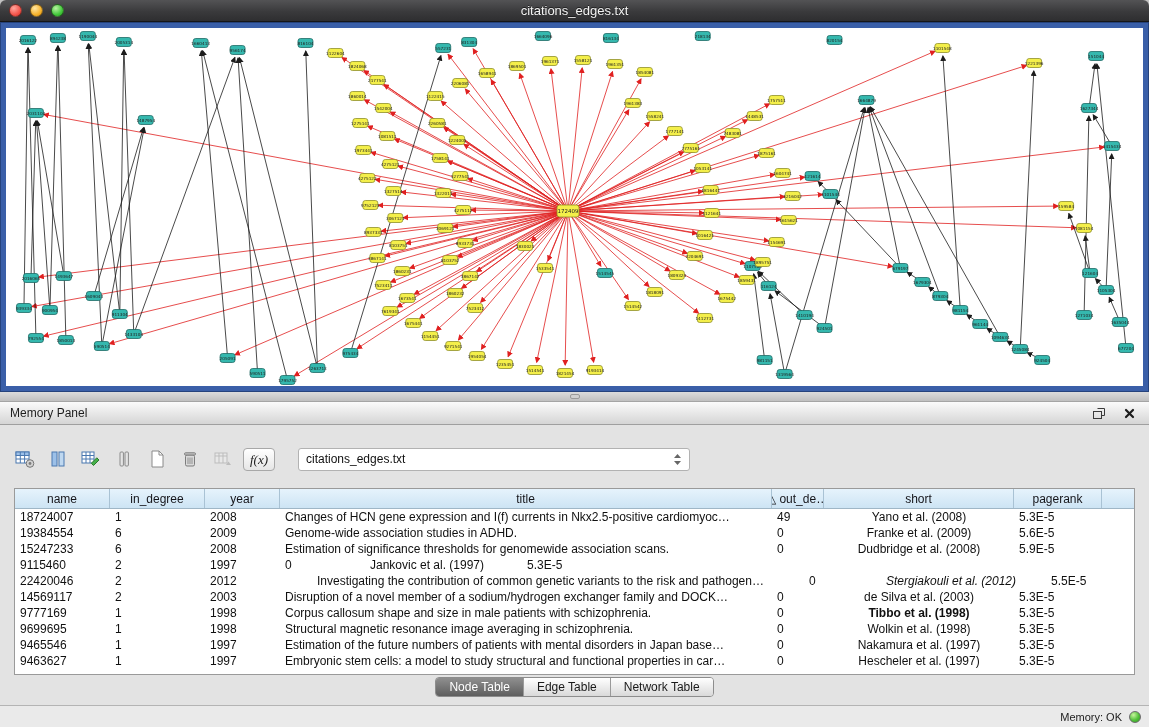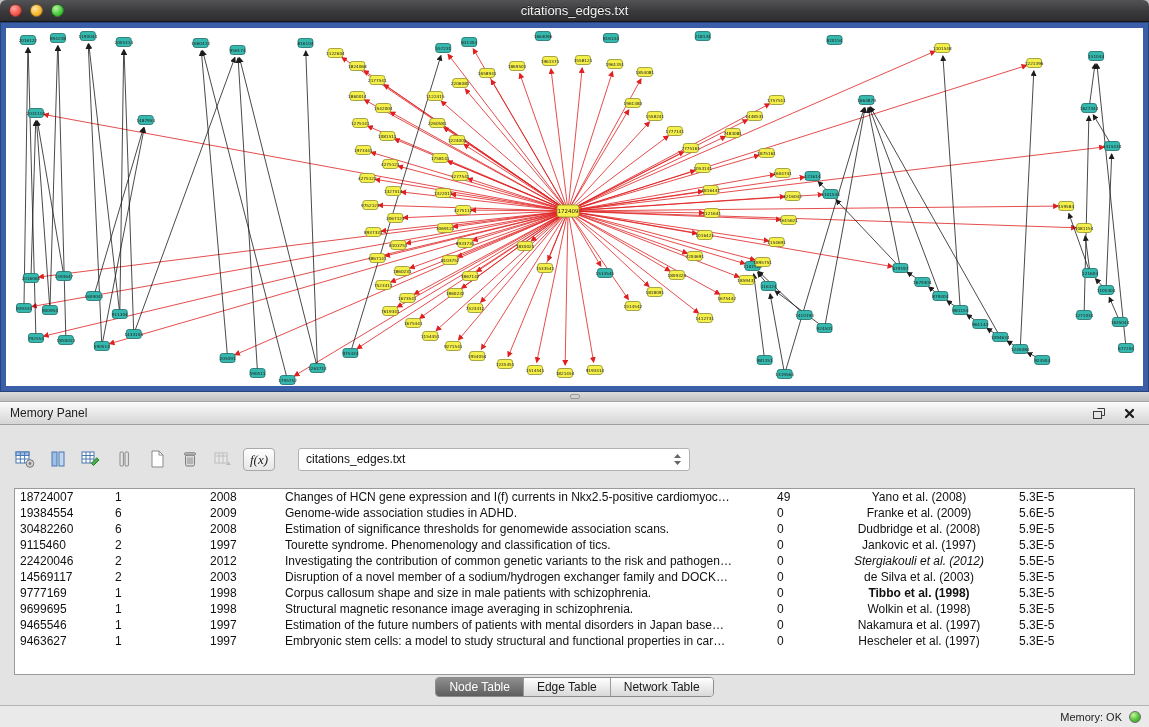--- a/index.html
+++ b/index.html
@@ -841,62 +841,71 @@
     <div class="net-select">
       <span>citations_edges.txt</span>
       <svg width="9" height="13" viewBox="0 0 9 13">
         <path d="M1 5 L4.5 1 L8 5 z" fill="#666"></path>
         <path d="M1 8 L4.5 12 L8 8 z" fill="#666"></path>
       </svg>
     </div>
   </div>
 
   <div class="table-area">
+    <div class="table-header-row">
+        <div class="th" style="width: 95px;">name</div>
+        <div class="th" style="width: 95px;">in_degree</div>
+        <div class="th" style="width: 75px;">year</div>
+        <div class="th" style="width: 492px;">title</div>
+        <div class="th" style="width: 52px;">△ out_de…</div>
+        <div class="th" style="width: 190px;">short</div>
+        <div class="th" style="width: 88px;">pagerank</div>
+        <div class="th filler"></div>
+      </div>
     <div class="table-body">
         <div class="tr">
           <div class="td" style="width: 95px;">18724007</div>
           <div class="td" style="width: 95px;">1</div>
           <div class="td" style="width: 75px;">2008</div>
           <div class="td" style="width: 492px;">Changes of HCN gene expression and I(f) currents in Nkx2.5-positive cardiomyoc…</div>
           <div class="td" style="width: 52px;">49</div>
           <div class="td" style="width: 190px; justify-content: center;">Yano et al. (2008)</div>
           <div class="td" style="width: 88px;">5.3E-5</div>
         </div>
         <div class="tr">
           <div class="td" style="width: 95px;">19384554</div>
           <div class="td" style="width: 95px;">6</div>
           <div class="td" style="width: 75px;">2009</div>
           <div class="td" style="width: 492px;">Genome-wide association studies in ADHD.</div>
           <div class="td" style="width: 52px;">0</div>
           <div class="td" style="width: 190px; justify-content: center;">Franke et al. (2009)</div>
           <div class="td" style="width: 88px;">5.6E-5</div>
         </div>
         <div class="tr">
-          <div class="td" style="width: 95px;">30482260</div>
+          <div class="td" style="width: 95px;">15247233</div>
           <div class="td" style="width: 95px;">6</div>
           <div class="td" style="width: 75px;">2008</div>
           <div class="td" style="width: 492px;">Estimation of significance thresholds for genomewide association scans.</div>
           <div class="td" style="width: 52px;">0</div>
           <div class="td" style="width: 190px; justify-content: center;">Dudbridge et al. (2008)</div>
           <div class="td" style="width: 88px;">5.9E-5</div>
         </div>
         <div class="tr">
           <div class="td" style="width: 95px;">9115460</div>
           <div class="td" style="width: 95px;">2</div>
           <div class="td" style="width: 75px;">1997</div>
-          <div class="td" style="width: 492px;">Tourette syndrome. Phenomenology and classification of tics.</div>
           <div class="td" style="width: 52px;">0</div>
           <div class="td" style="width: 190px; justify-content: center;">Jankovic et al. (1997)</div>
           <div class="td" style="width: 88px;">5.3E-5</div>
         </div>
         <div class="tr">
           <div class="td" style="width: 95px;">22420046</div>
           <div class="td" style="width: 95px;">2</div>
           <div class="td" style="width: 75px;">2012</div>
-          <div class="td" style="width: 492px;">Investigating the contribution of common genetic variants to the risk and pathogen…</div>
+          <div class="td" style="width: 492px; margin-left: 32px;">Investigating the contribution of common genetic variants to the risk and pathogen…</div>
           <div class="td" style="width: 52px;">0</div>
           <div class="td" style="width: 190px; justify-content: center; font-style: italic;">Stergiakouli et al. (2012)</div>
           <div class="td" style="width: 88px;">5.5E-5</div>
         </div>
         <div class="tr">
           <div class="td" style="width: 95px;">14569117</div>
           <div class="td" style="width: 95px;">2</div>
           <div class="td" style="width: 75px;">2003</div>
           <div class="td" style="width: 492px; text-align: center;">Disruption of a novel member of a sodium/hydrogen exchanger family and DOCK…</div>
           <div class="td" style="width: 52px;">0</div>

